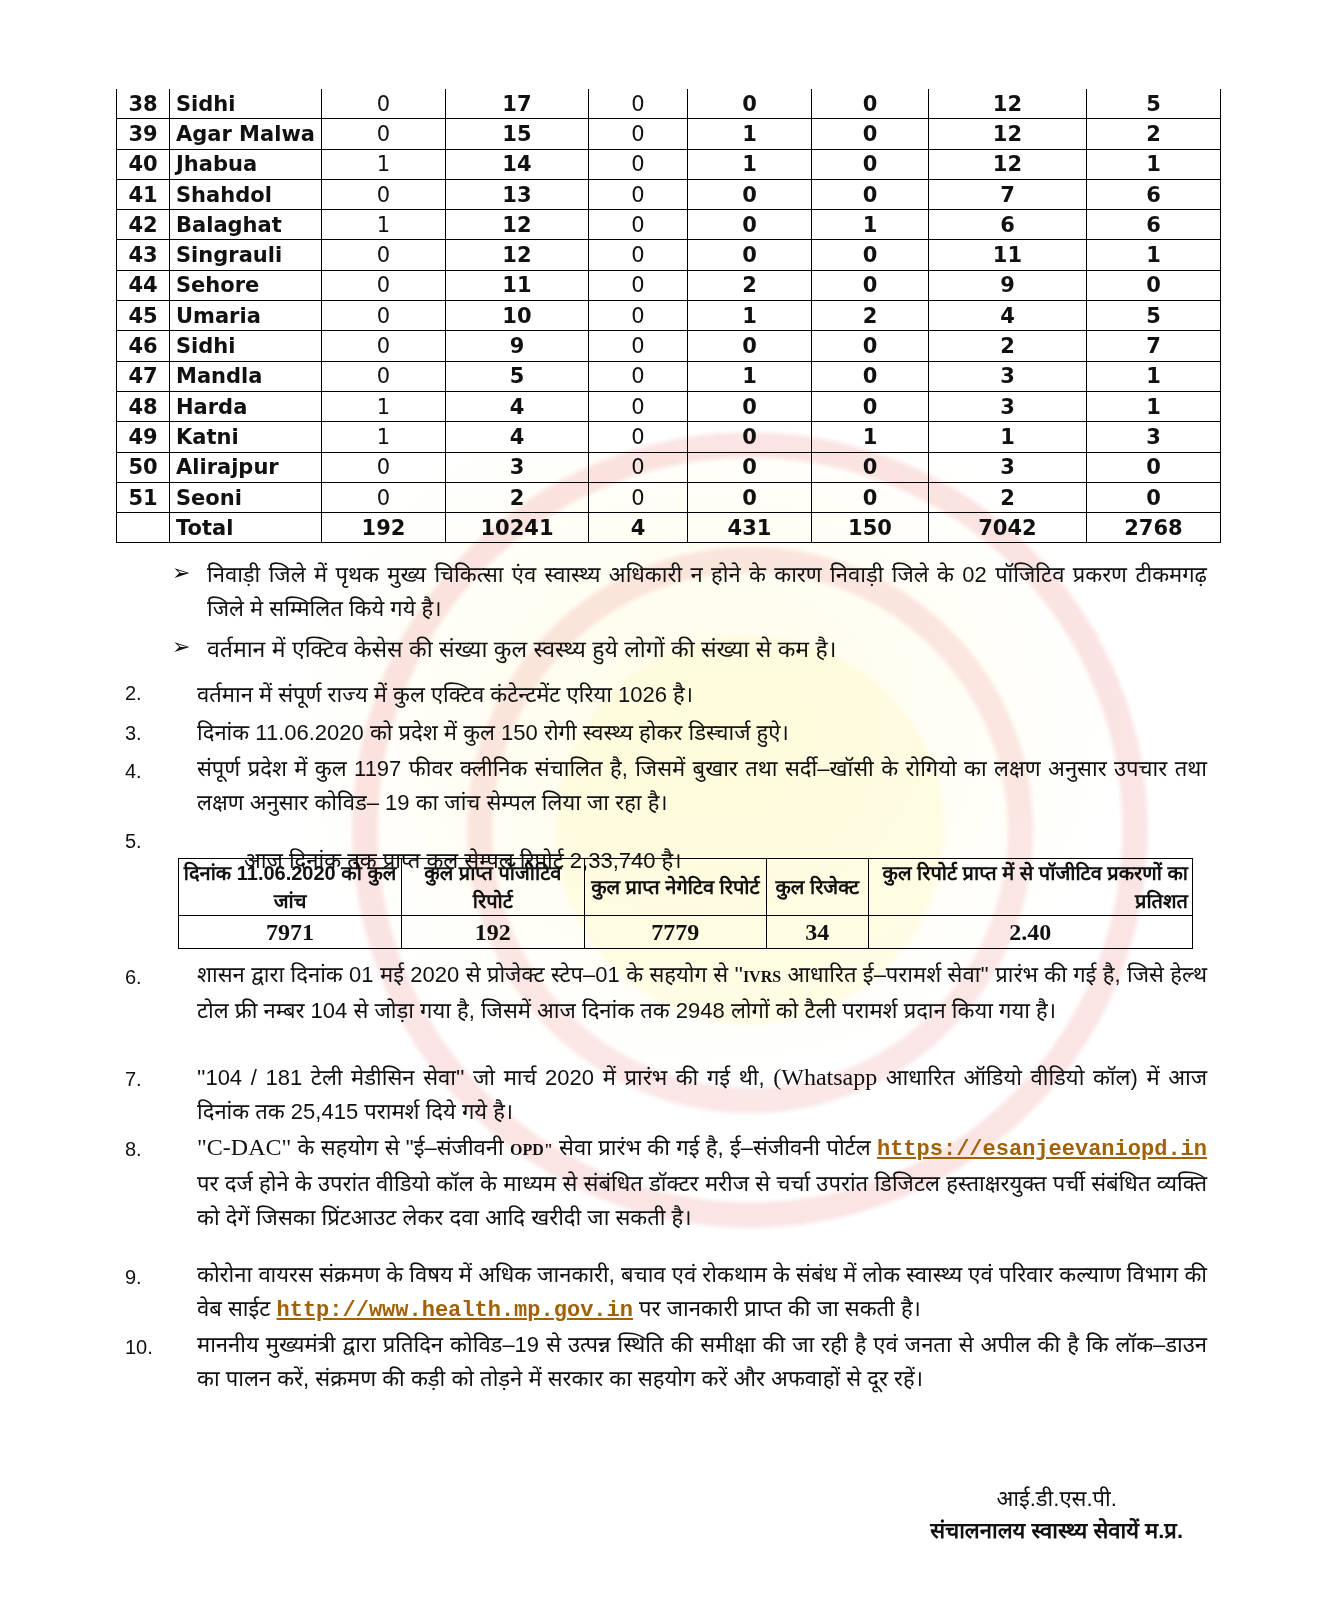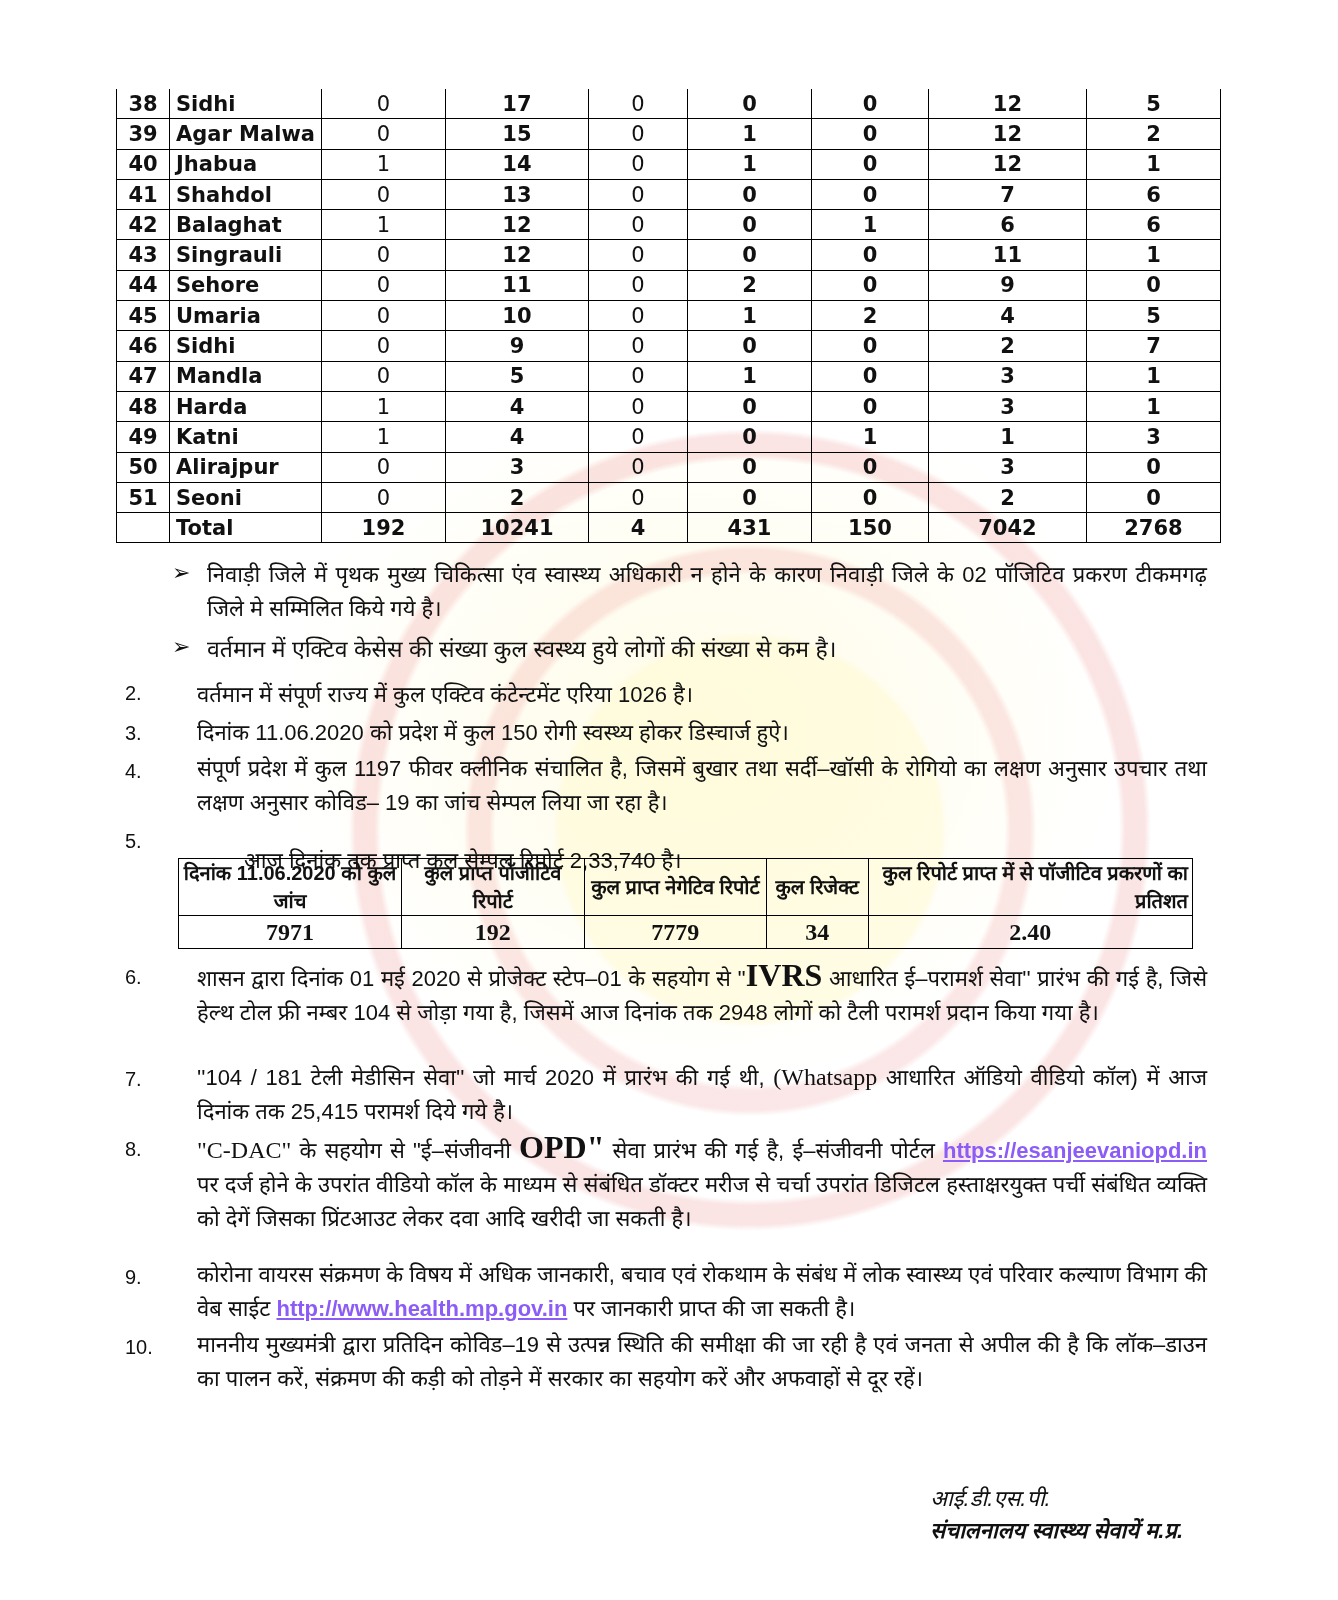--- a/index.html
+++ b/index.html
@@ -53,41 +53,41 @@
     text-align: justify;
   }
   .bullet {
     position: absolute; font-size: 22px;
   }
   .num {
     position: absolute; left: 125px; font-family: "Liberation Sans", sans-serif;
     font-size: 20px;
   }
   b, .b { font-weight: normal; }
-  .serif-b { font-family: "Liberation Serif", serif; font-weight: bold; font-size: 32px; margin-top: 32px; }
+  .serif-b { font-family: "Liberation Serif", serif; font-weight: bold; font-size: 16px; margin-top: 32px; }
   .serif { font-family: "Liberation Serif", serif; font-size: 24px; }
-  a.link { color: #8b5cf6; text-decoration: underline; font-family: Liberation Sans, sans-serif; font-weight: bold; font-size: 22px; }
+  a.link { color: #a16207; text-decoration: underline; font-family: Liberation Mono, monospace; font-weight: bold; font-size: 22px; }
 
   table.summary {
     position: absolute; left: 178px; top: 858px; width: 1015px;
     border-collapse: collapse;
     font-family: "Liberation Sans", sans-serif;
   }
   table.summary th {
     border: 1.5px solid #000; font-weight: bold; font-size: 20px;
     line-height: 28px; padding: 0 4px; text-align: center;
   }
   table.summary td {
     border: 1.5px solid #000; font-family: "Liberation Serif", serif;
     font-weight: bold; font-size: 24px; height: 30px; text-align: center;
   }
 
   .signature {
-    position: absolute; right: 155px; top: 1483px; 
-    font-family: "Liberation Sans", sans-serif; font-size: 22px; line-height: 32px; font-style: italic;
+    position: absolute; right: 155px; top: 1483px; text-align: center;
+    font-family: "Liberation Sans", sans-serif; font-size: 22px; line-height: 32px;
   }
   .signature .line2 { font-weight: bold; }
 </style>
 </head>
 <body>
 
 <div class="watermark-glow"></div>
 <div class="watermark"></div>
 
 <div class="content">

